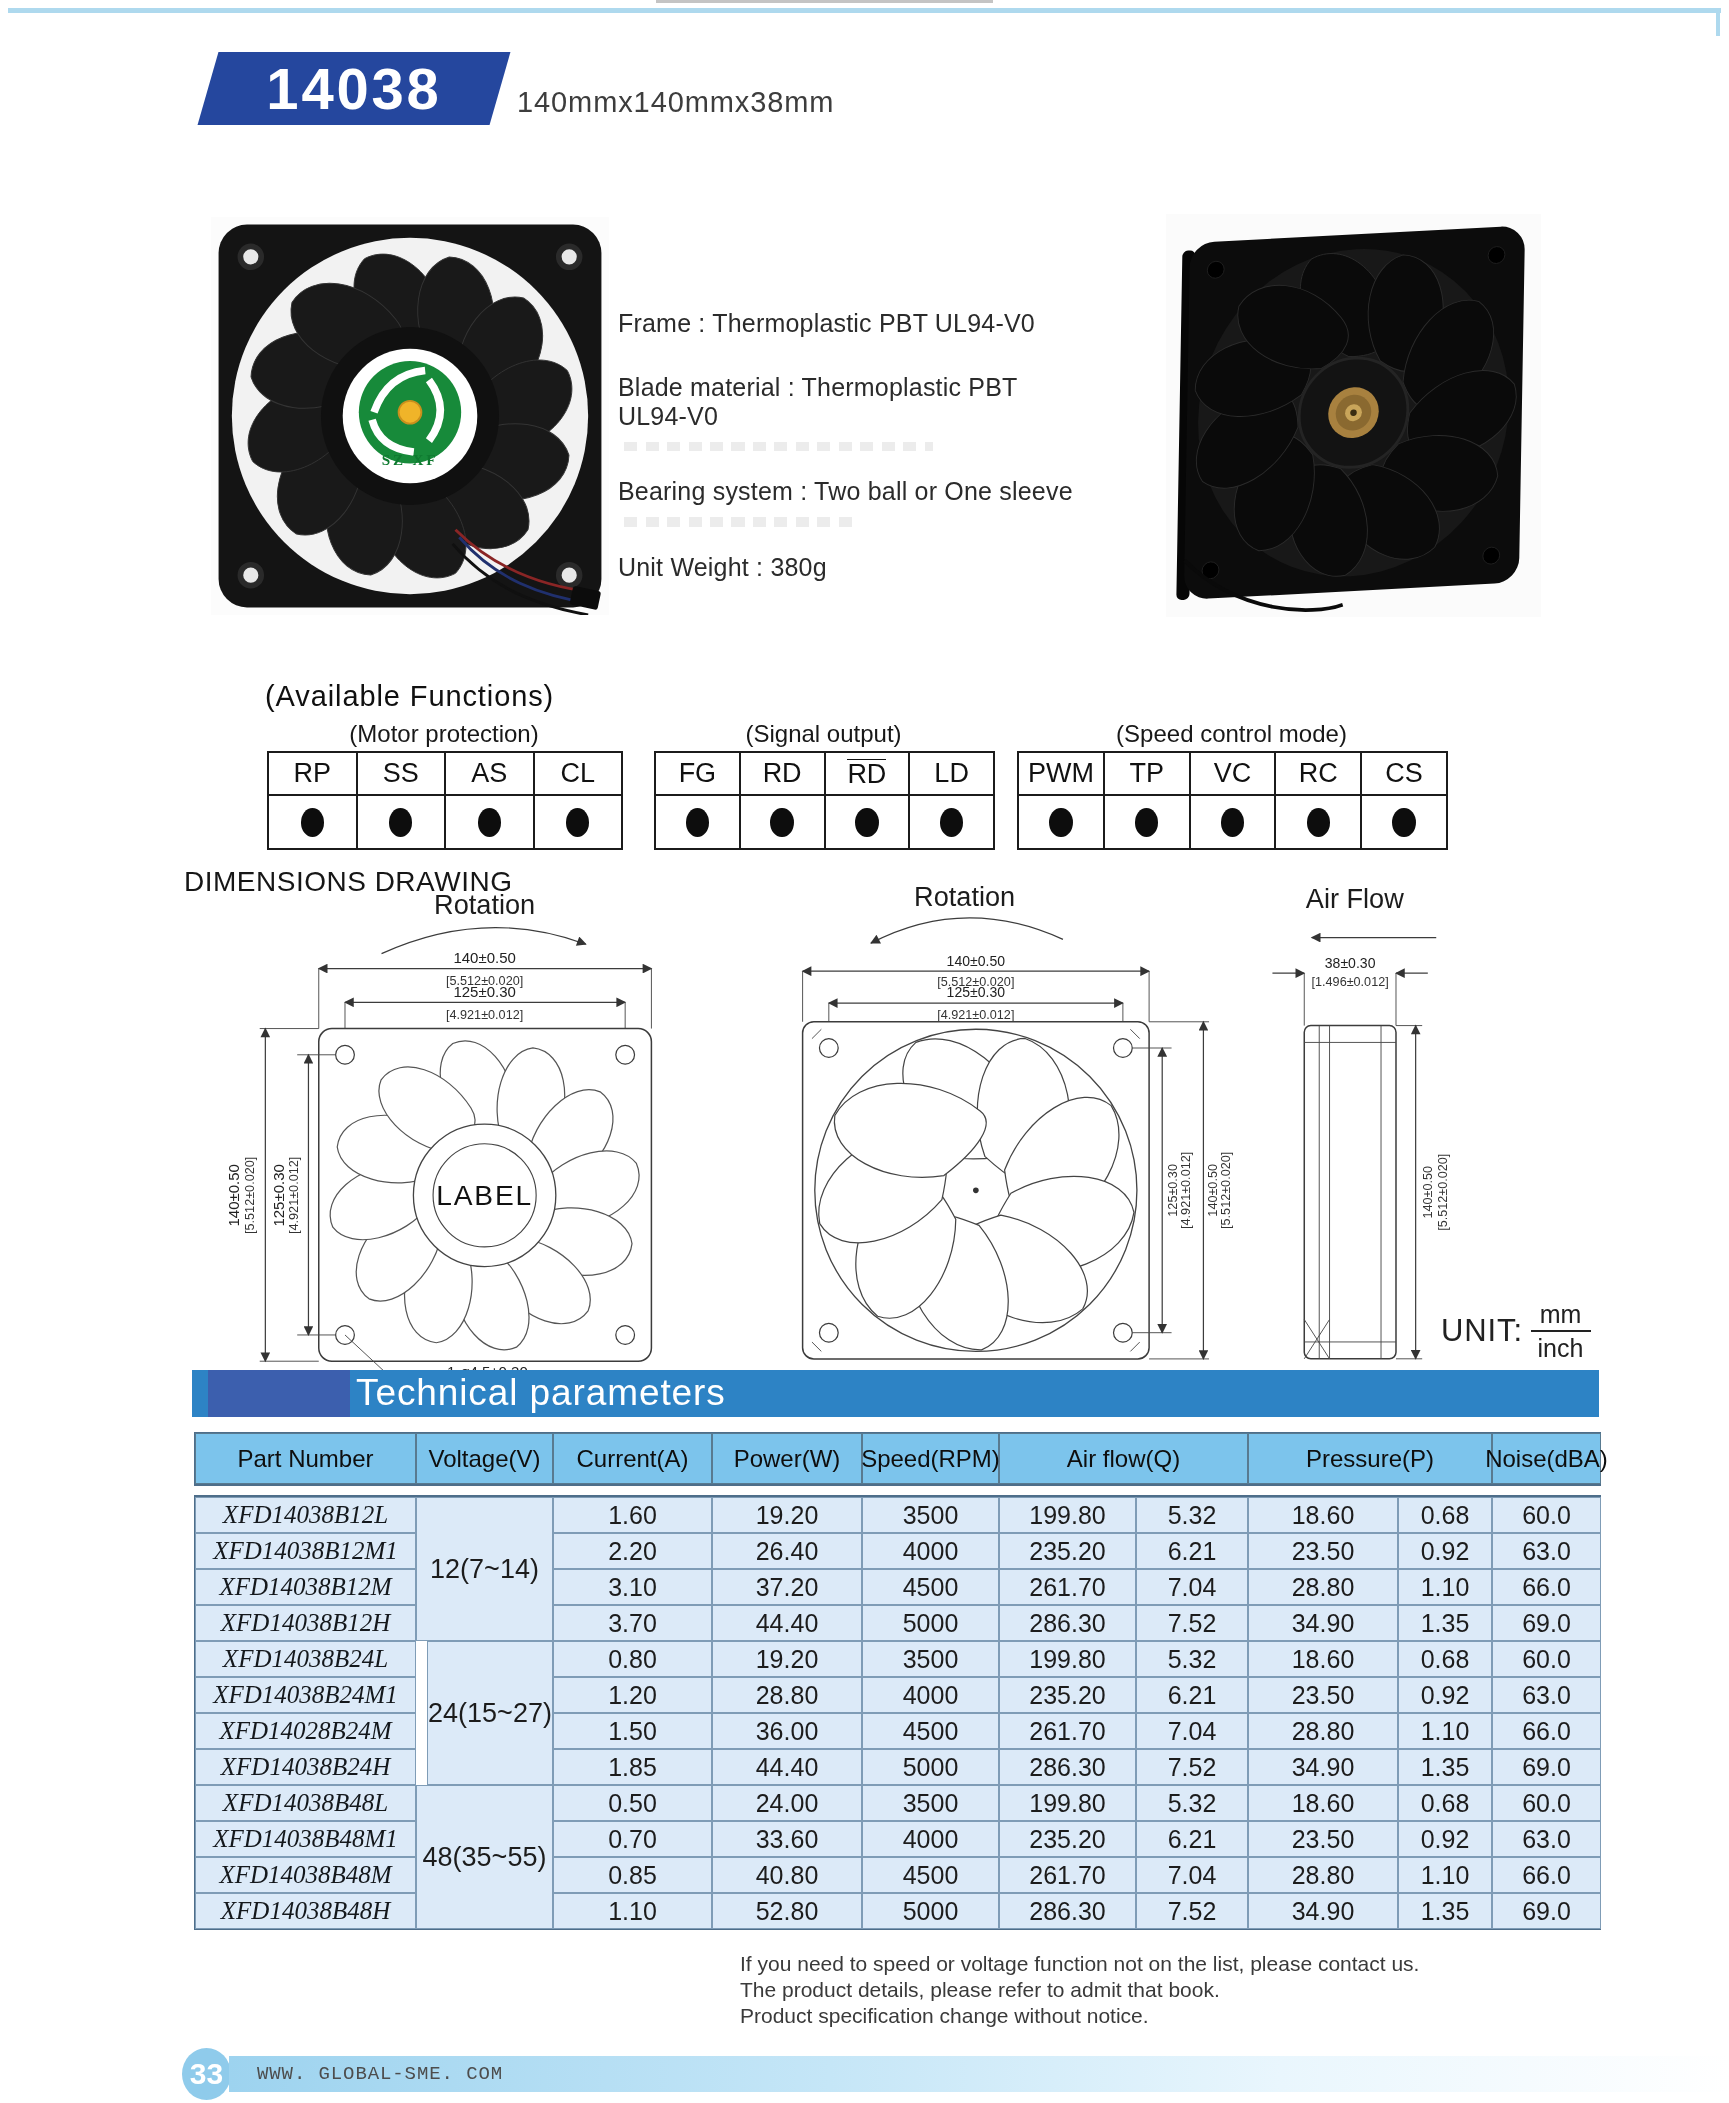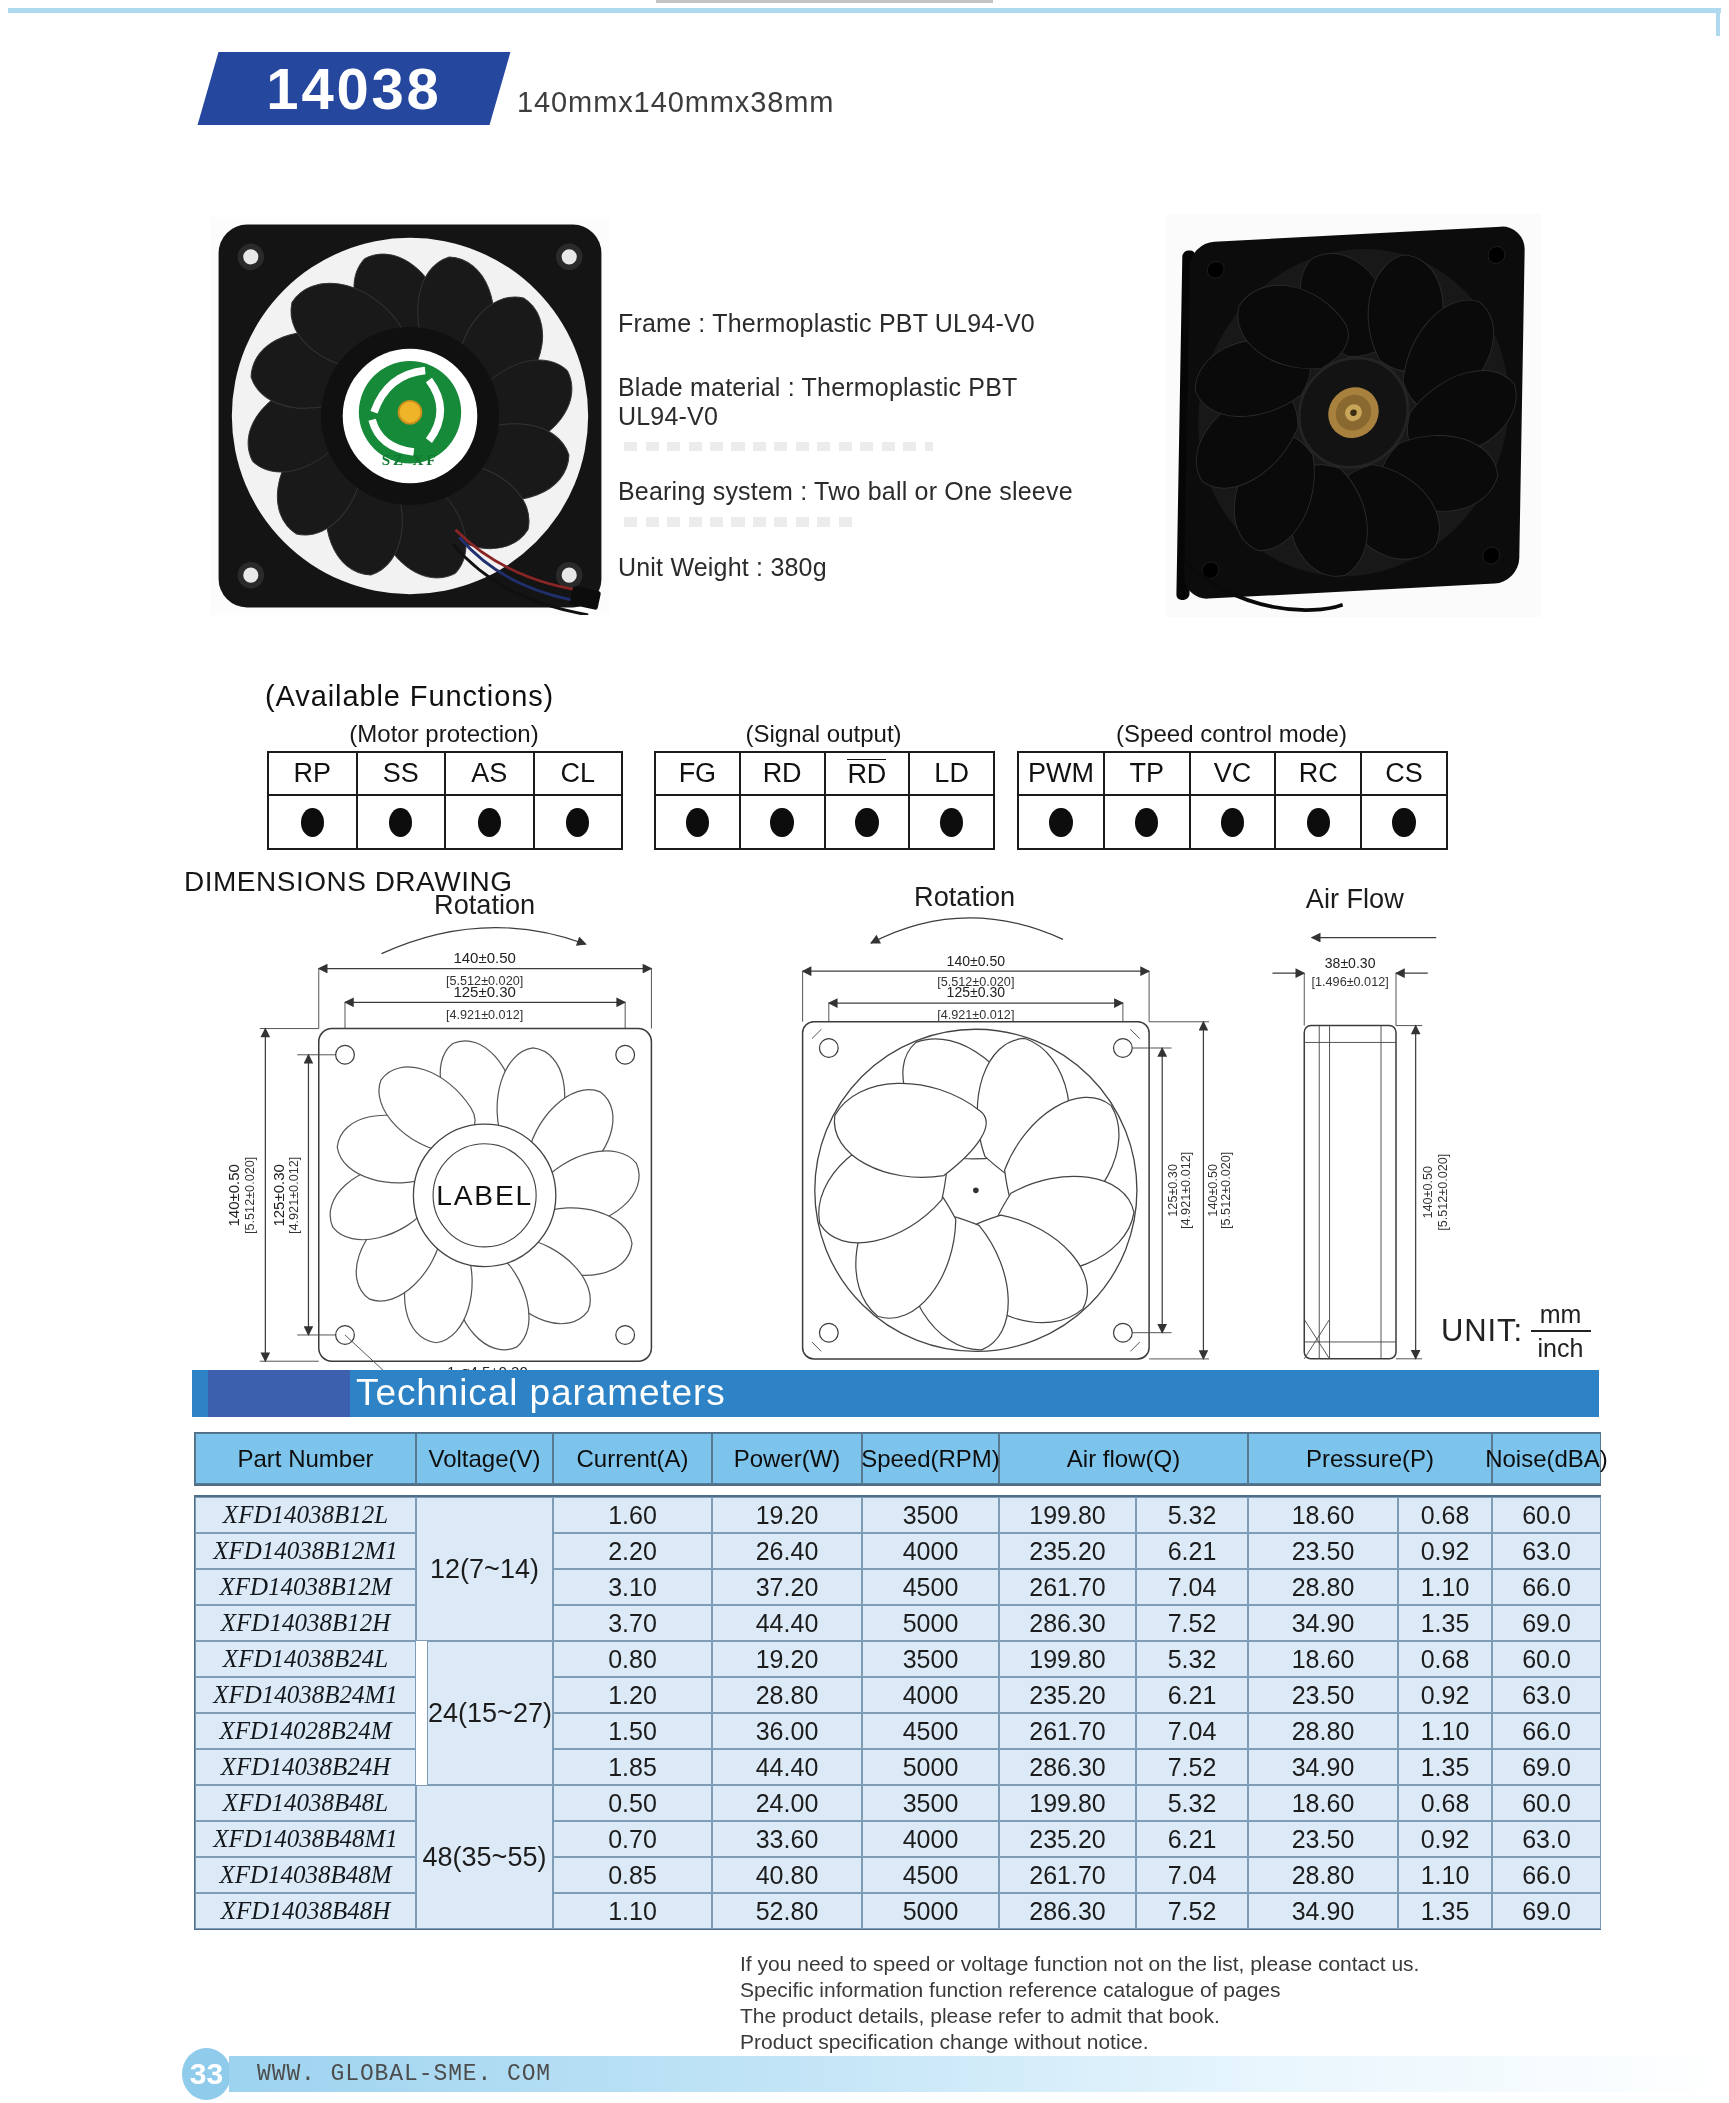--- a/index.html
+++ b/index.html
@@ -63,21 +63,21 @@
   .volt{font-size:27px;color:#1c1c1c;}
 
   
   .notes{left:740px;top:1951px;}
   .note-line{font-size:21px;color:#3a3a3a;line-height:26px;}
   .badge33{left:182px;top:2048px;width:49px;height:52px;background:#8fcbeb;border-radius:50%;
            color:#fff;font-weight:bold;font-size:30px;display:flex;align-items:center;justify-content:center;}
   .footbar{left:229px;top:2056px;width:1501px;height:36px;
            background:linear-gradient(to right,#9dd3ef 0%,#c5e6f7 40%,#e9f6fd 70%,#ffffff 100%);
            display:flex;align-items:center;}
-  .site{font-family:"Liberation Mono",monospace;font-size:23px;color:#4d4d4d;letter-spacing:0.9px;margin-left:28px;}
+  .site{font-family:"Liberation Mono",monospace;font-size:19px;color:#4d4d4d;letter-spacing:0.9px;margin-left:28px;}
 </style>
 </head>
 <body>
 
 <div class="page">
 
   <svg width="0" height="0" style="position:absolute">
     <defs>
       <marker id="mA" viewBox="0 0 10 10" refX="9" refY="5" markerWidth="9" markerHeight="8" orient="auto-start-reverse">
         <path d="M0,0L10,5L0,10z" fill="#333"></path>
@@ -512,21 +512,20 @@
       <div class="tcell num" style="grid-area: 12 / 5;">5000</div>
       <div class="tcell num" style="grid-area: 12 / 6;">286.30</div>
       <div class="tcell num" style="grid-area: 12 / 7;">7.52</div>
       <div class="tcell num" style="grid-area: 12 / 8;">34.90</div>
       <div class="tcell num" style="grid-area: 12 / 9;">1.35</div>
       <div class="tcell num" style="grid-area: 12 / 10;">69.0</div>
     </div>
 
   <div class="abs notes">
       <div class="note-line">If you need to speed or voltage function not on the list, please contact us.</div>
-      <div class="note-line">Specific information function reference catalogue of pages</div>
       <div class="note-line">The product details, please refer to admit that book.</div>
       <div class="note-line">Product specification change without notice.</div>
     </div>
 
   <div class="abs badge33">33</div>
   <div class="abs footbar">
     <span class="site">WWW. GLOBAL-SME. COM</span>
   </div>
 
 </div>

